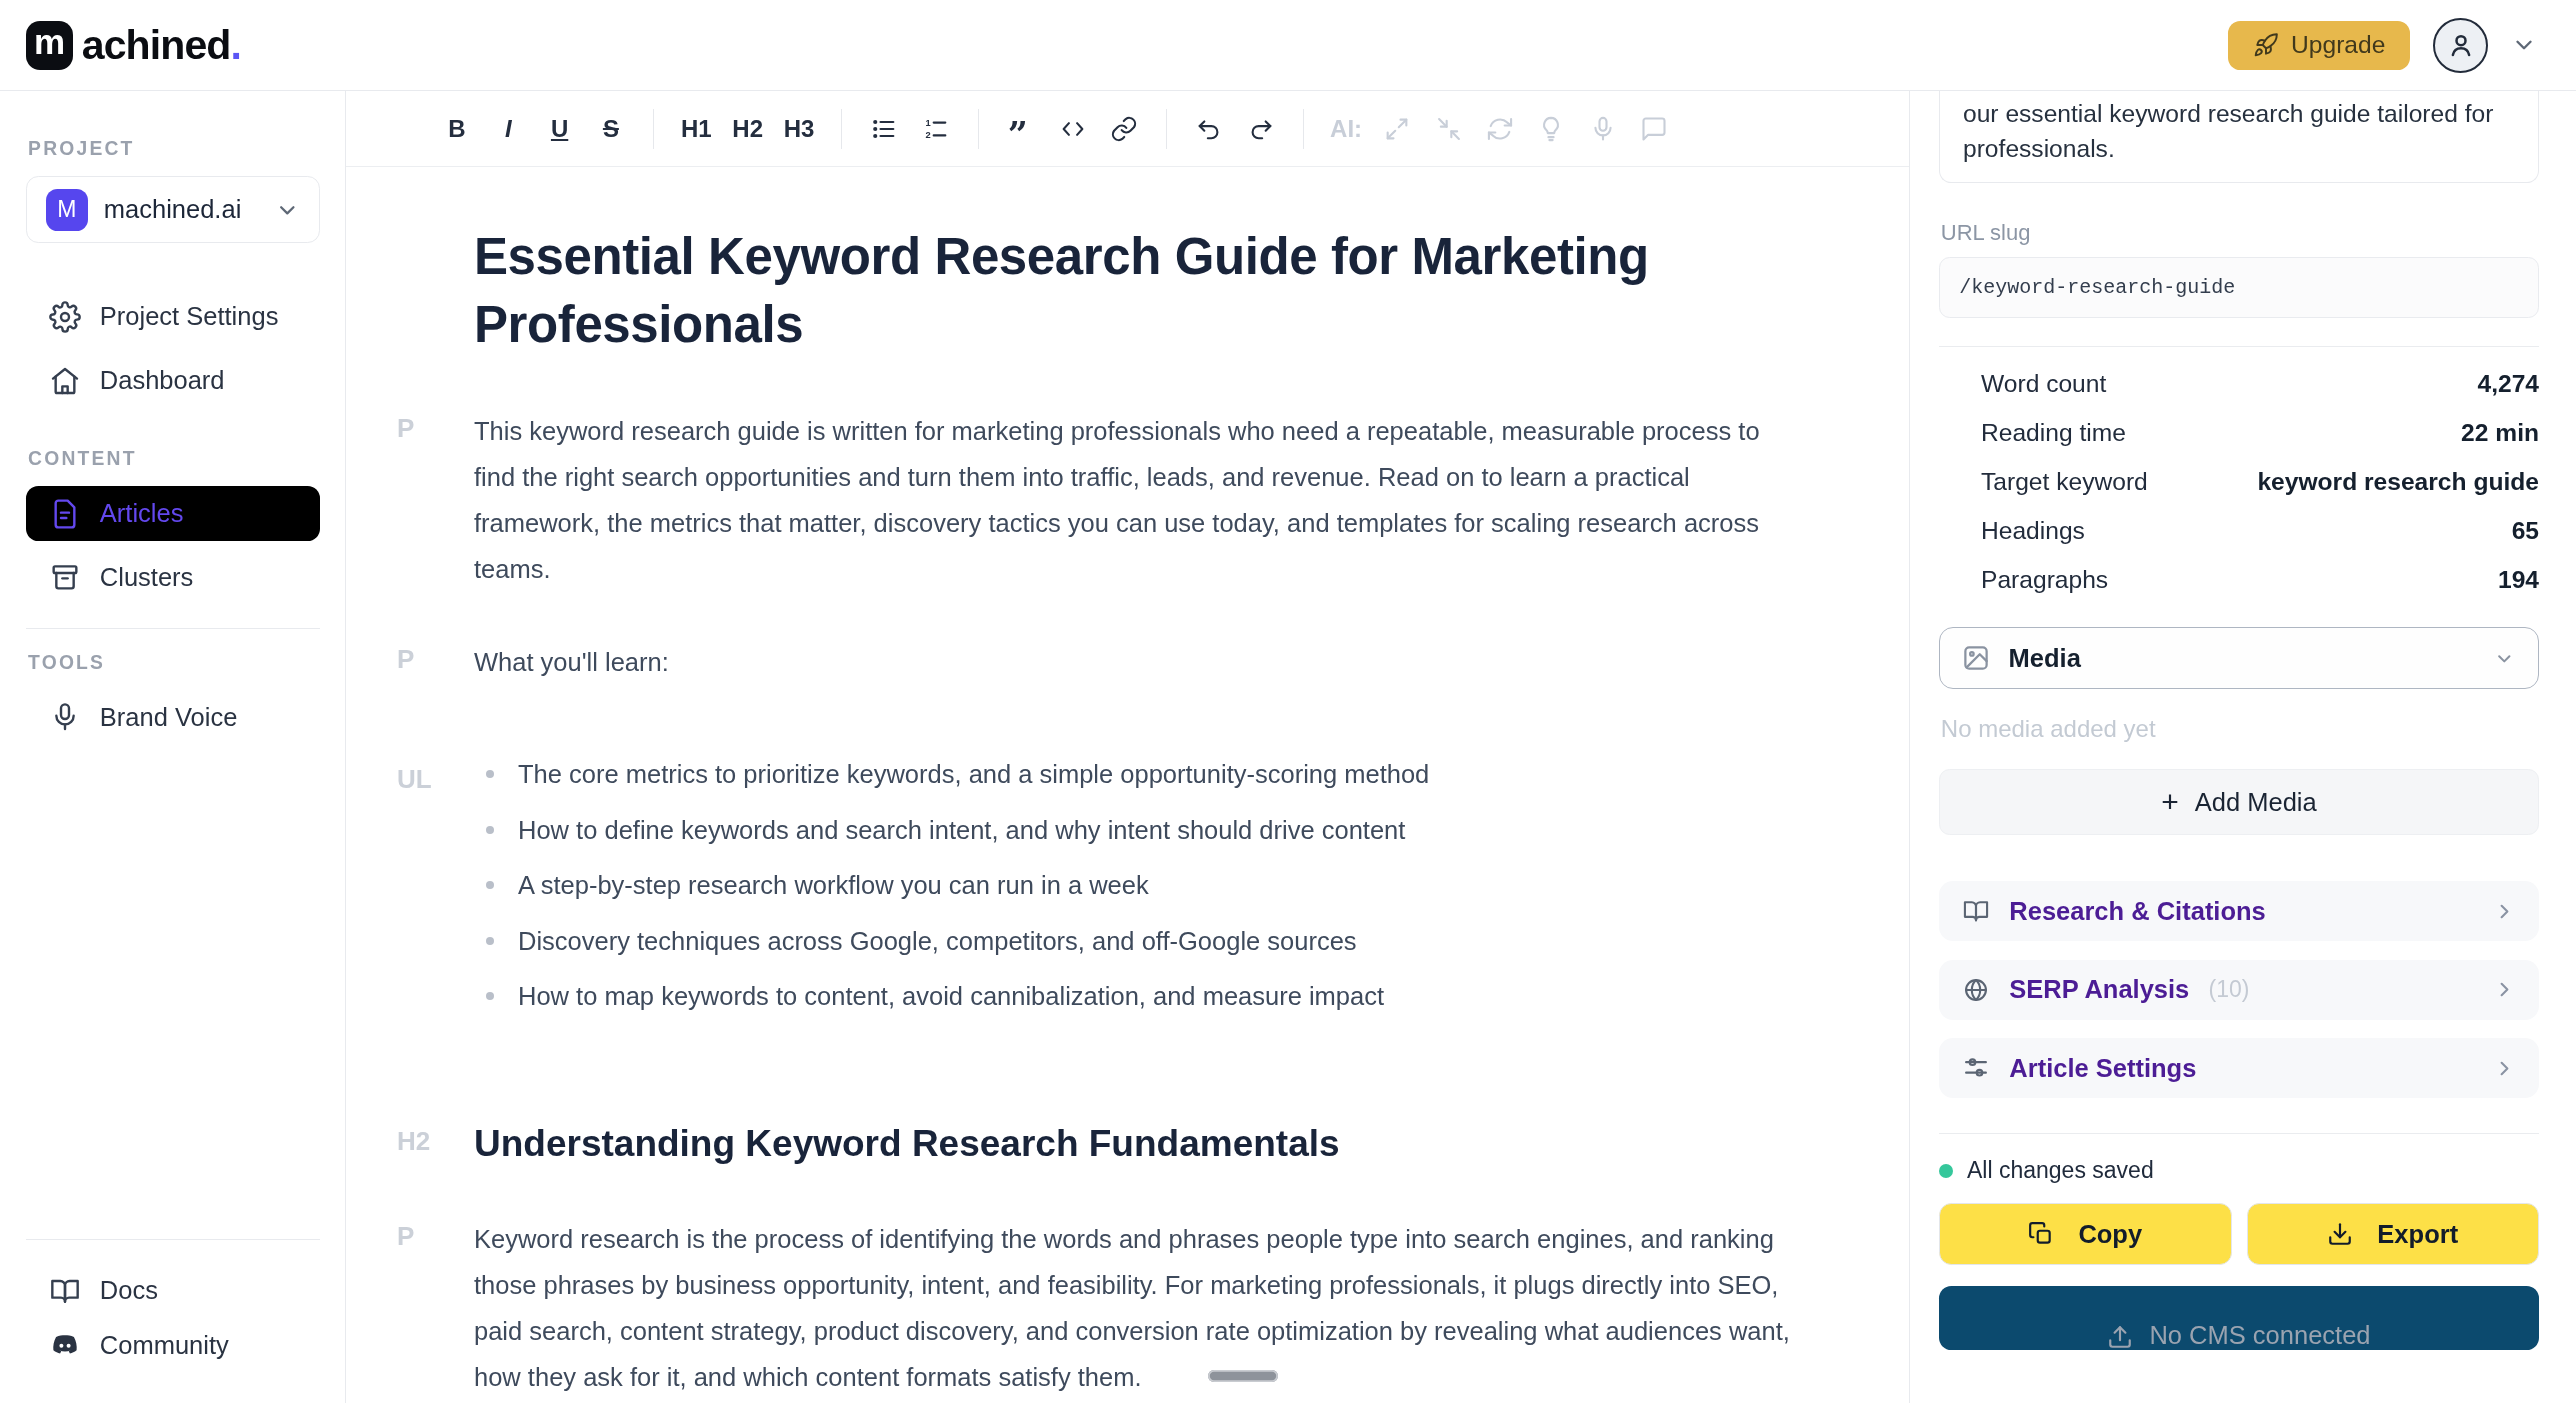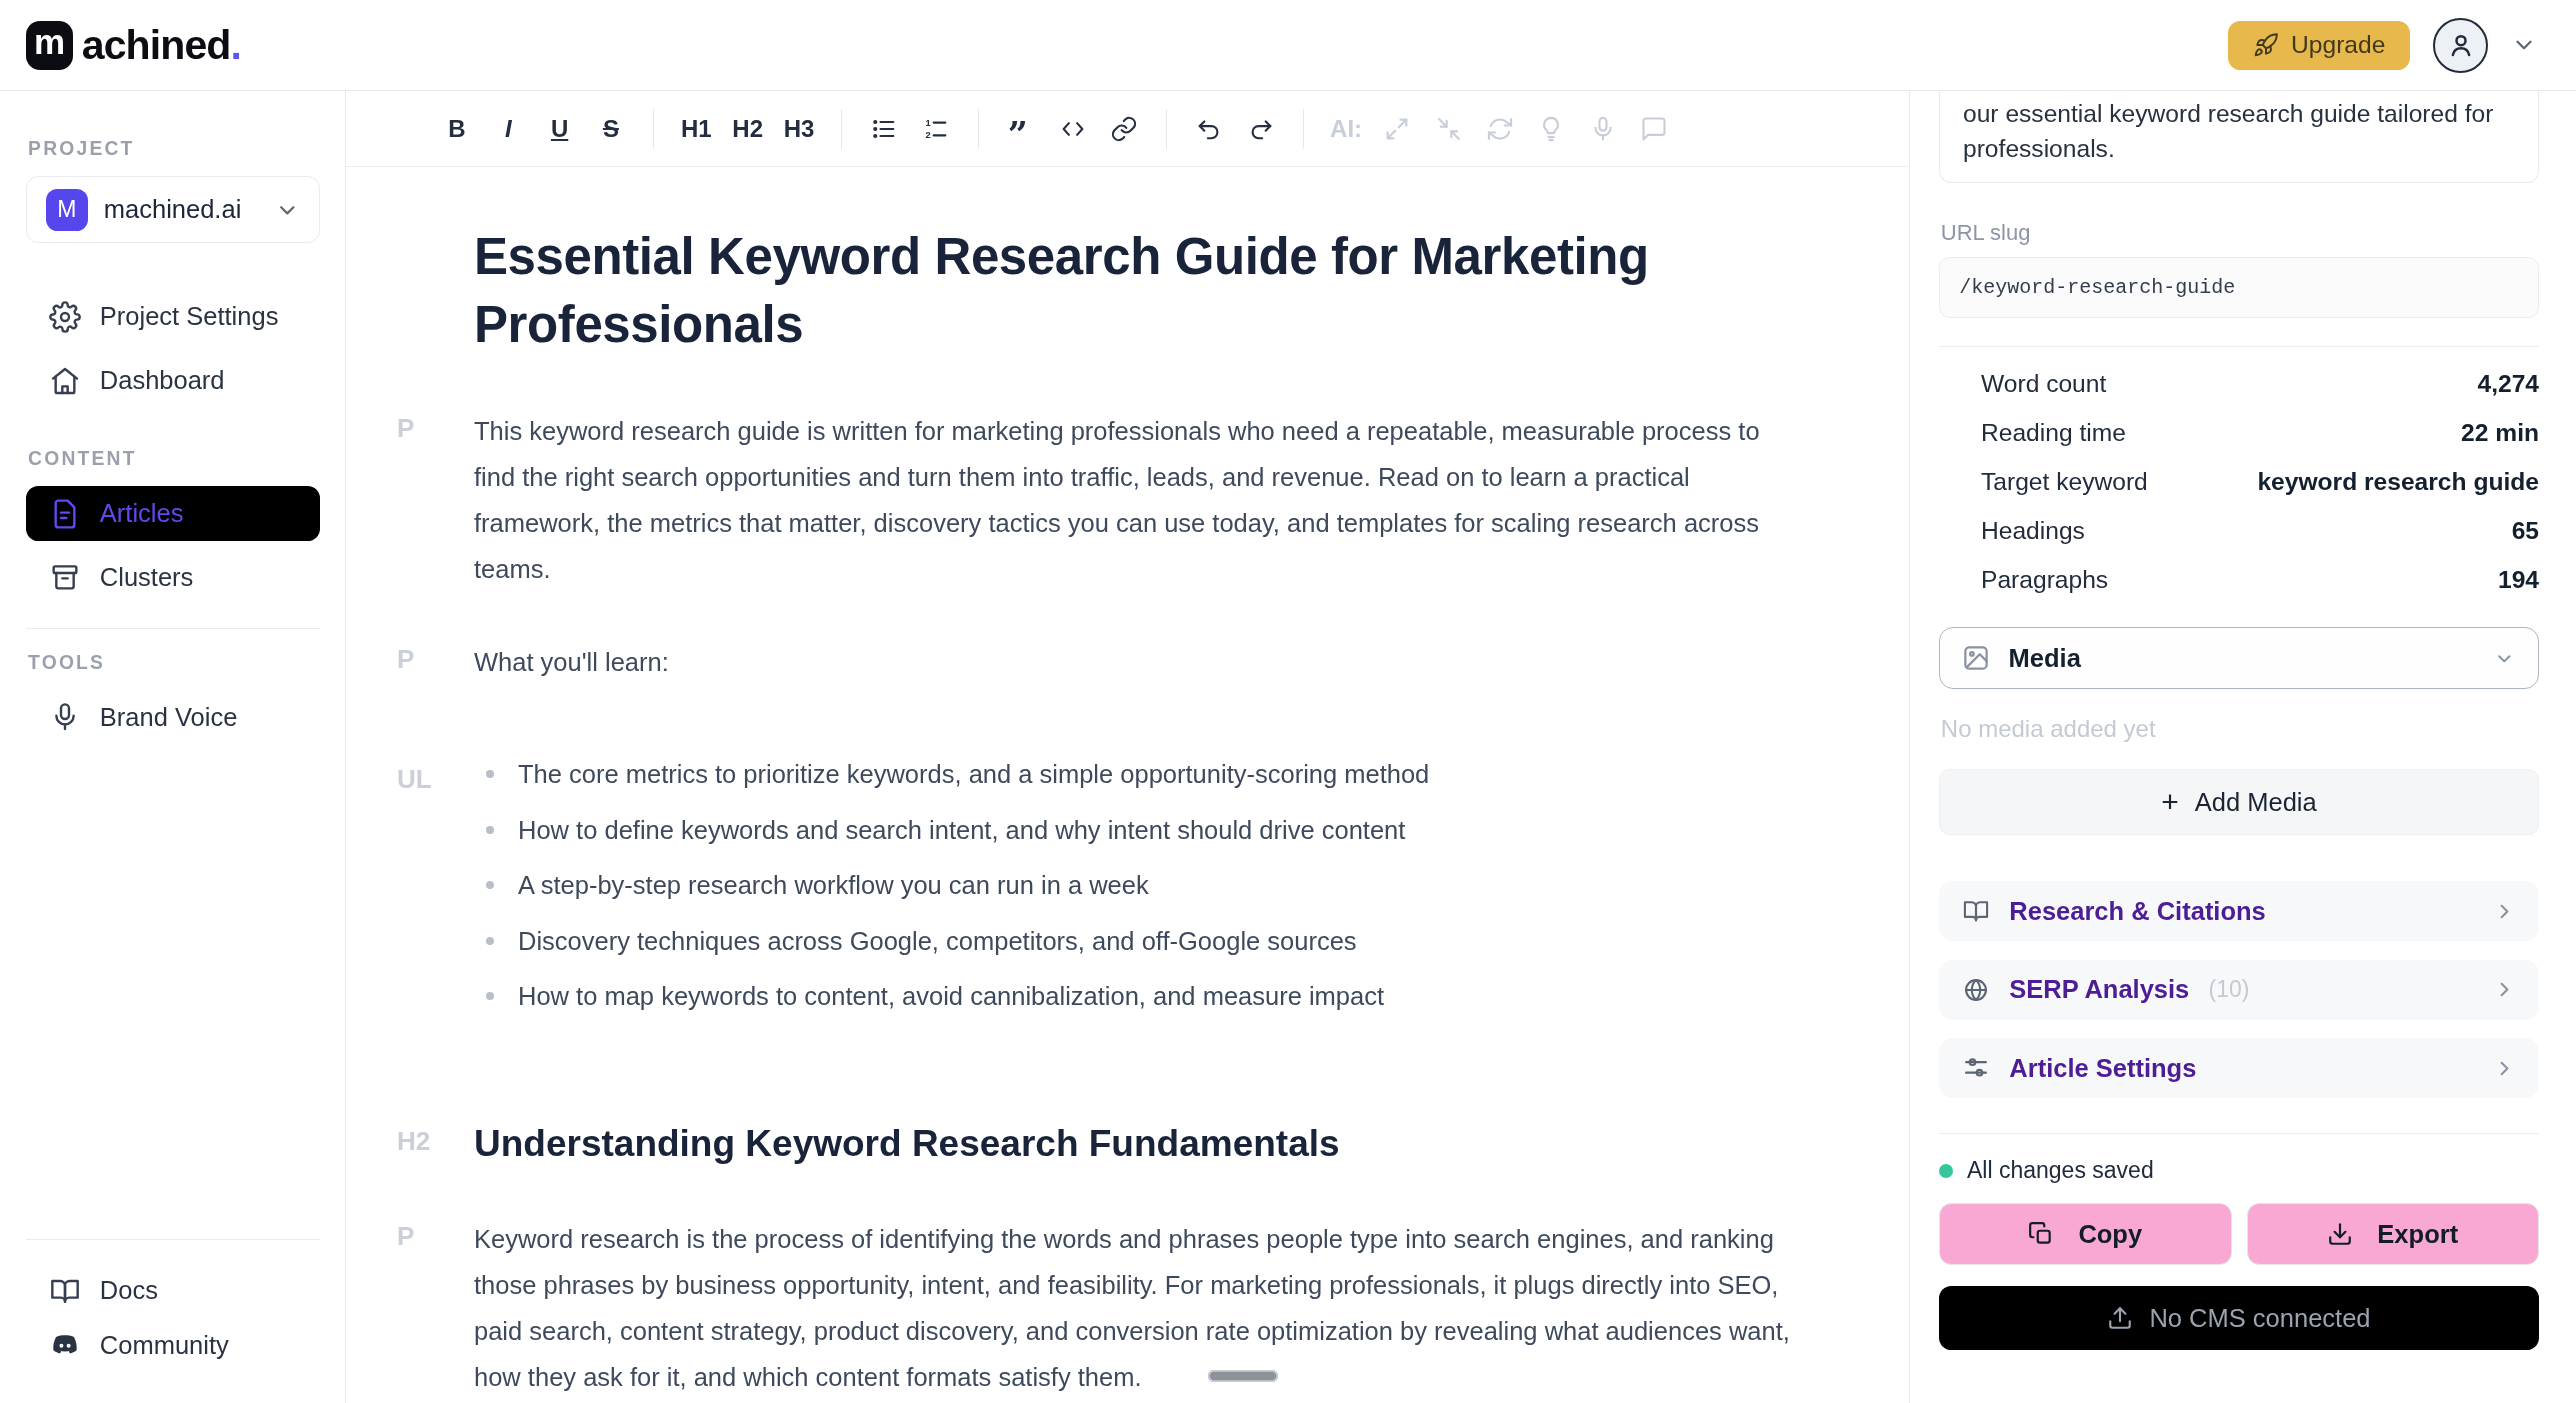--- a/index.html
+++ b/index.html
@@ -117,26 +117,26 @@
               gap:19.3px; padding:0 23px; cursor:pointer; }
   .link-row .lead { color:#5B6573; flex:none; }
   .link-label { font-size:25.5px; font-weight:600; color:#4c1d95; }
   .link-badge { font-size:23px; color:#C4CAD3; flex:1; }
   .link-chev { color:#8A93A3; }
   .save-sec { border-top:0.9px solid #EAECEF; margin-top:35px; padding-top:23px;
               display:flex; align-items:center; gap:14px; }
   .save-dot { width:14px; height:14px; border-radius:50%; background:#35C79B; }
   .save-text { font-size:23px; color:#202B3C; }
   .btn-row { display:flex; gap:15px; margin-top:19.3px; }
-  .out-btn { flex:1; height:62px; background:#f9a8d4; border:0.9px solid #E3E6EA; border-radius:12.3px;
+  .out-btn { flex:1; height:62px; background:#fde047; border:0.9px solid #E3E6EA; border-radius:12.3px;
              display:flex; align-items:center; justify-content:center; gap:24px;
              font-family:inherit; font-size:25.5px; font-weight:600; color:#121C2B; cursor:pointer; }
   .out-btn .ic { color:#121C2B; }
-  .cms-btn { margin-top:21px; height:64px; background:#000000; border:none; border-radius:12.3px;
-             display:flex; align-items:center; justify-content:center; gap:16px;
+  .cms-btn { margin-top:21px; height:64px; background:#0c4a6e; border:none; border-radius:12.3px;
+             display:flex; align-items:flex-end; justify-content:center; gap:16px;
              font-family:inherit; font-size:25.5px; color:#9AA3B0; cursor:pointer; }
   .cms-btn .ic { color:#9AA3B0; }
 </style>
 </head>
 <body>
 
 <header class="topbar">
   <div class="logo">
     <span class="logo-badge">m</span>
     <span class="logo-text"><span>achined</span><span class="logo-dot">.</span></span>

